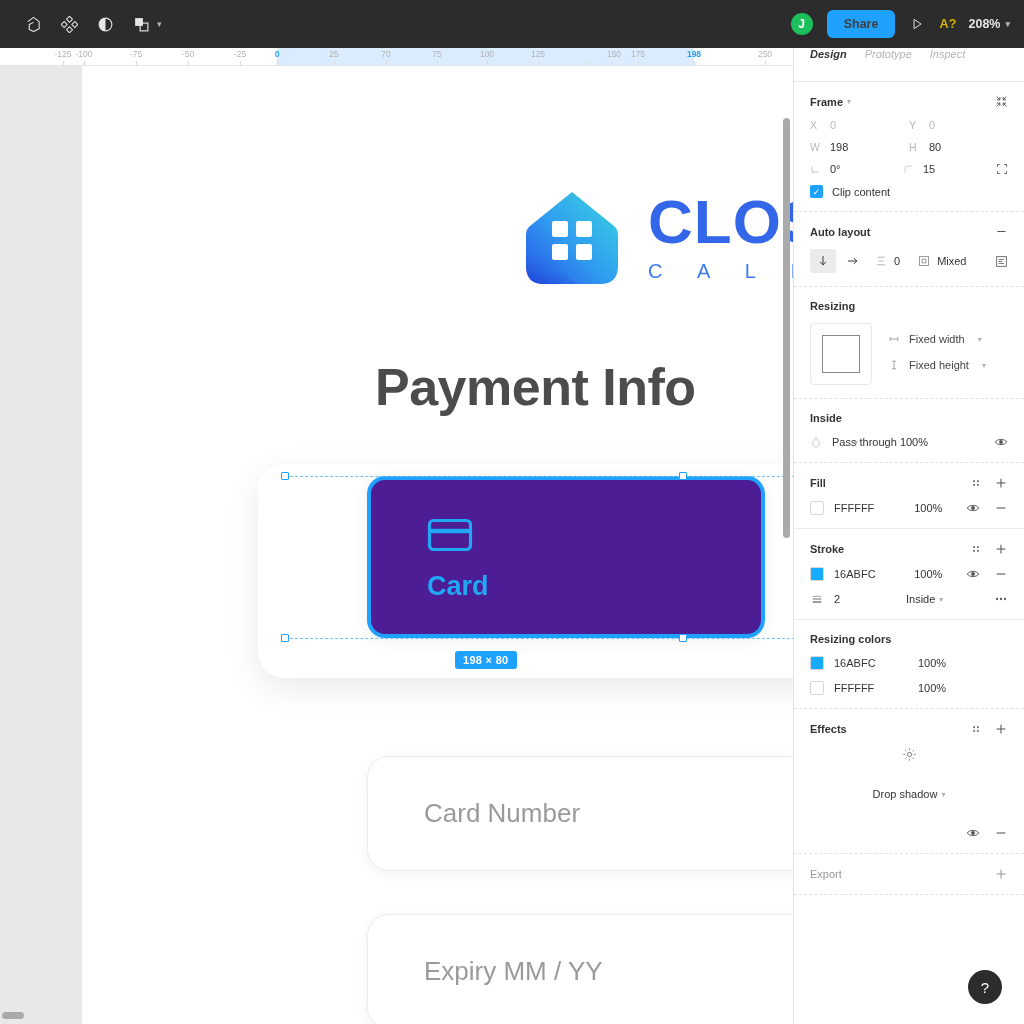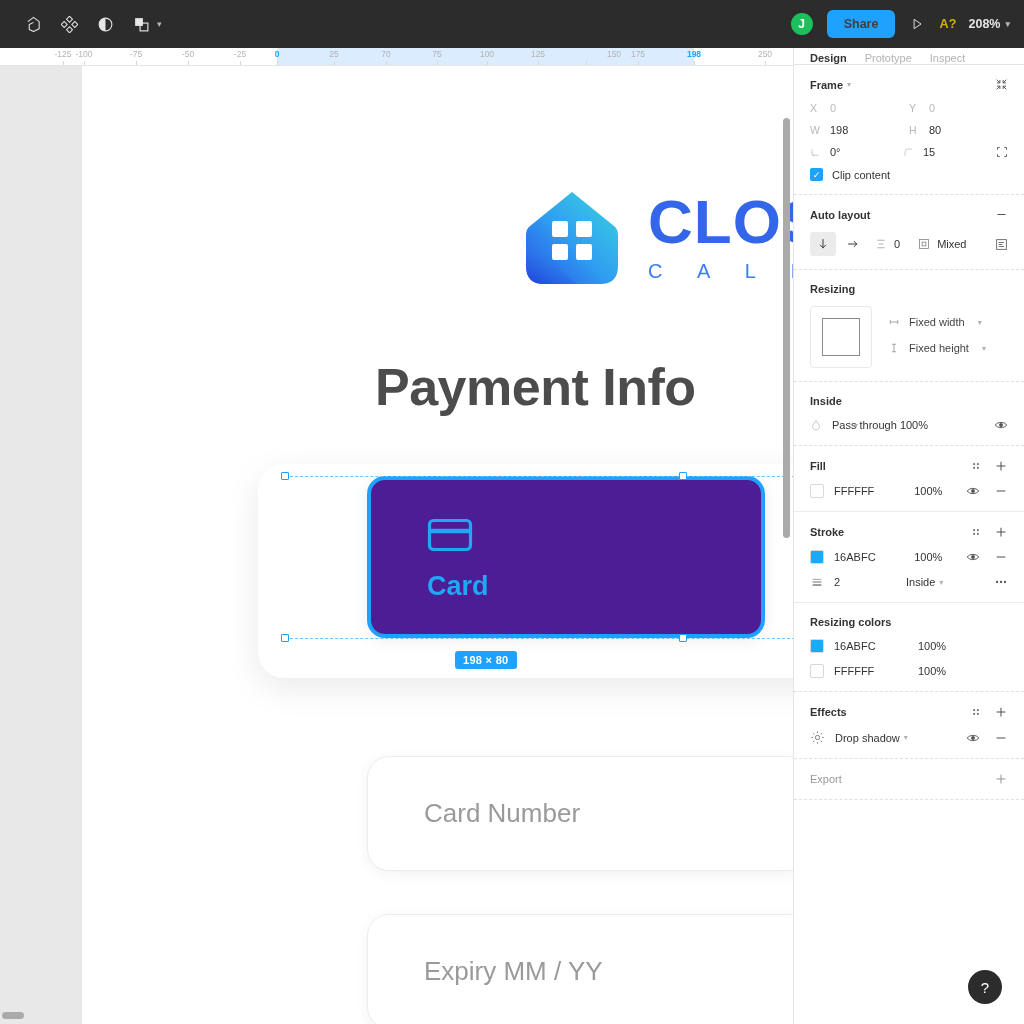--- a/index.html
+++ b/index.html
@@ -197,23 +197,24 @@
   .panel {
     position: absolute; top: 48px; right: 0;
     width: 231px; height: 976px;
     background: #fff;
     border-left: 1px solid #e5e5e5;
     font-size: 11px; color: #333;
     overflow: hidden;
     z-index: 35;
   }
   .tabs {
-    display: flex; align-items: flex-end; gap: 18px;
-    height: 17px; padding: 0 16px;
+    display: flex; align-items: flex-start; gap: 18px;
+    height: 34px; padding: 0 16px;
     border-bottom: 1px solid #e5e5e5;
+    font-style: italic;
   }
   .tab { font-size: 11px; color: #b3b3b3; cursor: pointer; }
   .tab.active { color: #333; font-weight: bold; }
   .sec { padding: 13px 16px 13px 16px; border-bottom: 1px solid #ebebeb; }
   .sec.dashed { border-bottom: 1px dashed #e0e0e0; }
   .sec-head {
     display: flex; align-items: center; justify-content: space-between;
     margin-bottom: 11px;
   }
   .sec-title { font-size: 11px; font-weight: bold; color: #333; }
@@ -260,21 +261,21 @@
     width: 14px; height: 14px; border-radius: 2px;
     border: 1px solid #d8d8d8; cursor: pointer; flex: none;
   }
   .prop-row { display: flex; align-items: center; gap: 10px; margin-top: 11px; }
   .prop-hex { font-size: 11px; color: #333; width: 74px; }
   .prop-pct { font-size: 11px; color: #333; width: 44px; }
   .prop-icons { margin-left: auto; display: flex; align-items: center; gap: 14px; color: #777; }
   .stroke-row { display: flex; align-items: center; gap: 10px; margin-top: 11px; }
   .stroke-w { font-size: 11px; color: #333; width: 62px; }
   .stroke-pos { font-size: 11px; color: #333; display: flex; align-items: center; }
-  .effects-row { display: flex; align-items: center; gap: 10px; margin-top: 11px; }
+  .effects-row { display: flex; align-items: center; gap: 26px; margin-top: 11px; flex-direction: column; }
   .eff-name { font-size: 11px; color: #333; display: flex; align-items: center; }
   .export-row { display: flex; align-items: center; justify-content: space-between; }
   .help-fab {
     position: absolute; bottom: 20px; right: 22px;
     width: 34px; height: 34px; border-radius: 50%;
     background: #2c2c2c; color: #fff;
     display: flex; align-items: center; justify-content: center;
     font-size: 15px; cursor: pointer;
     z-index: 50;
   }

